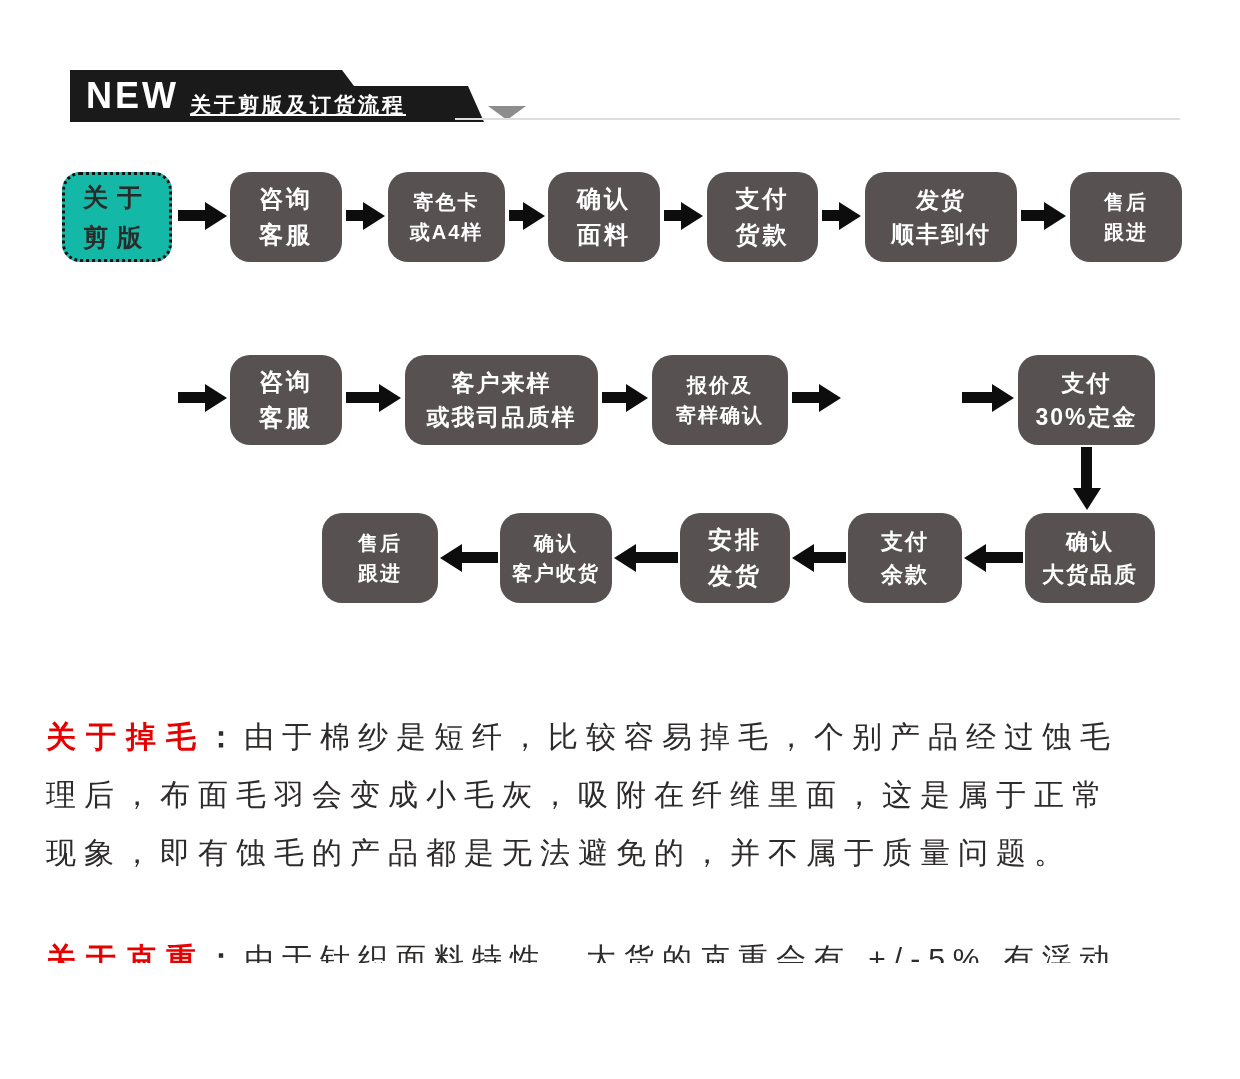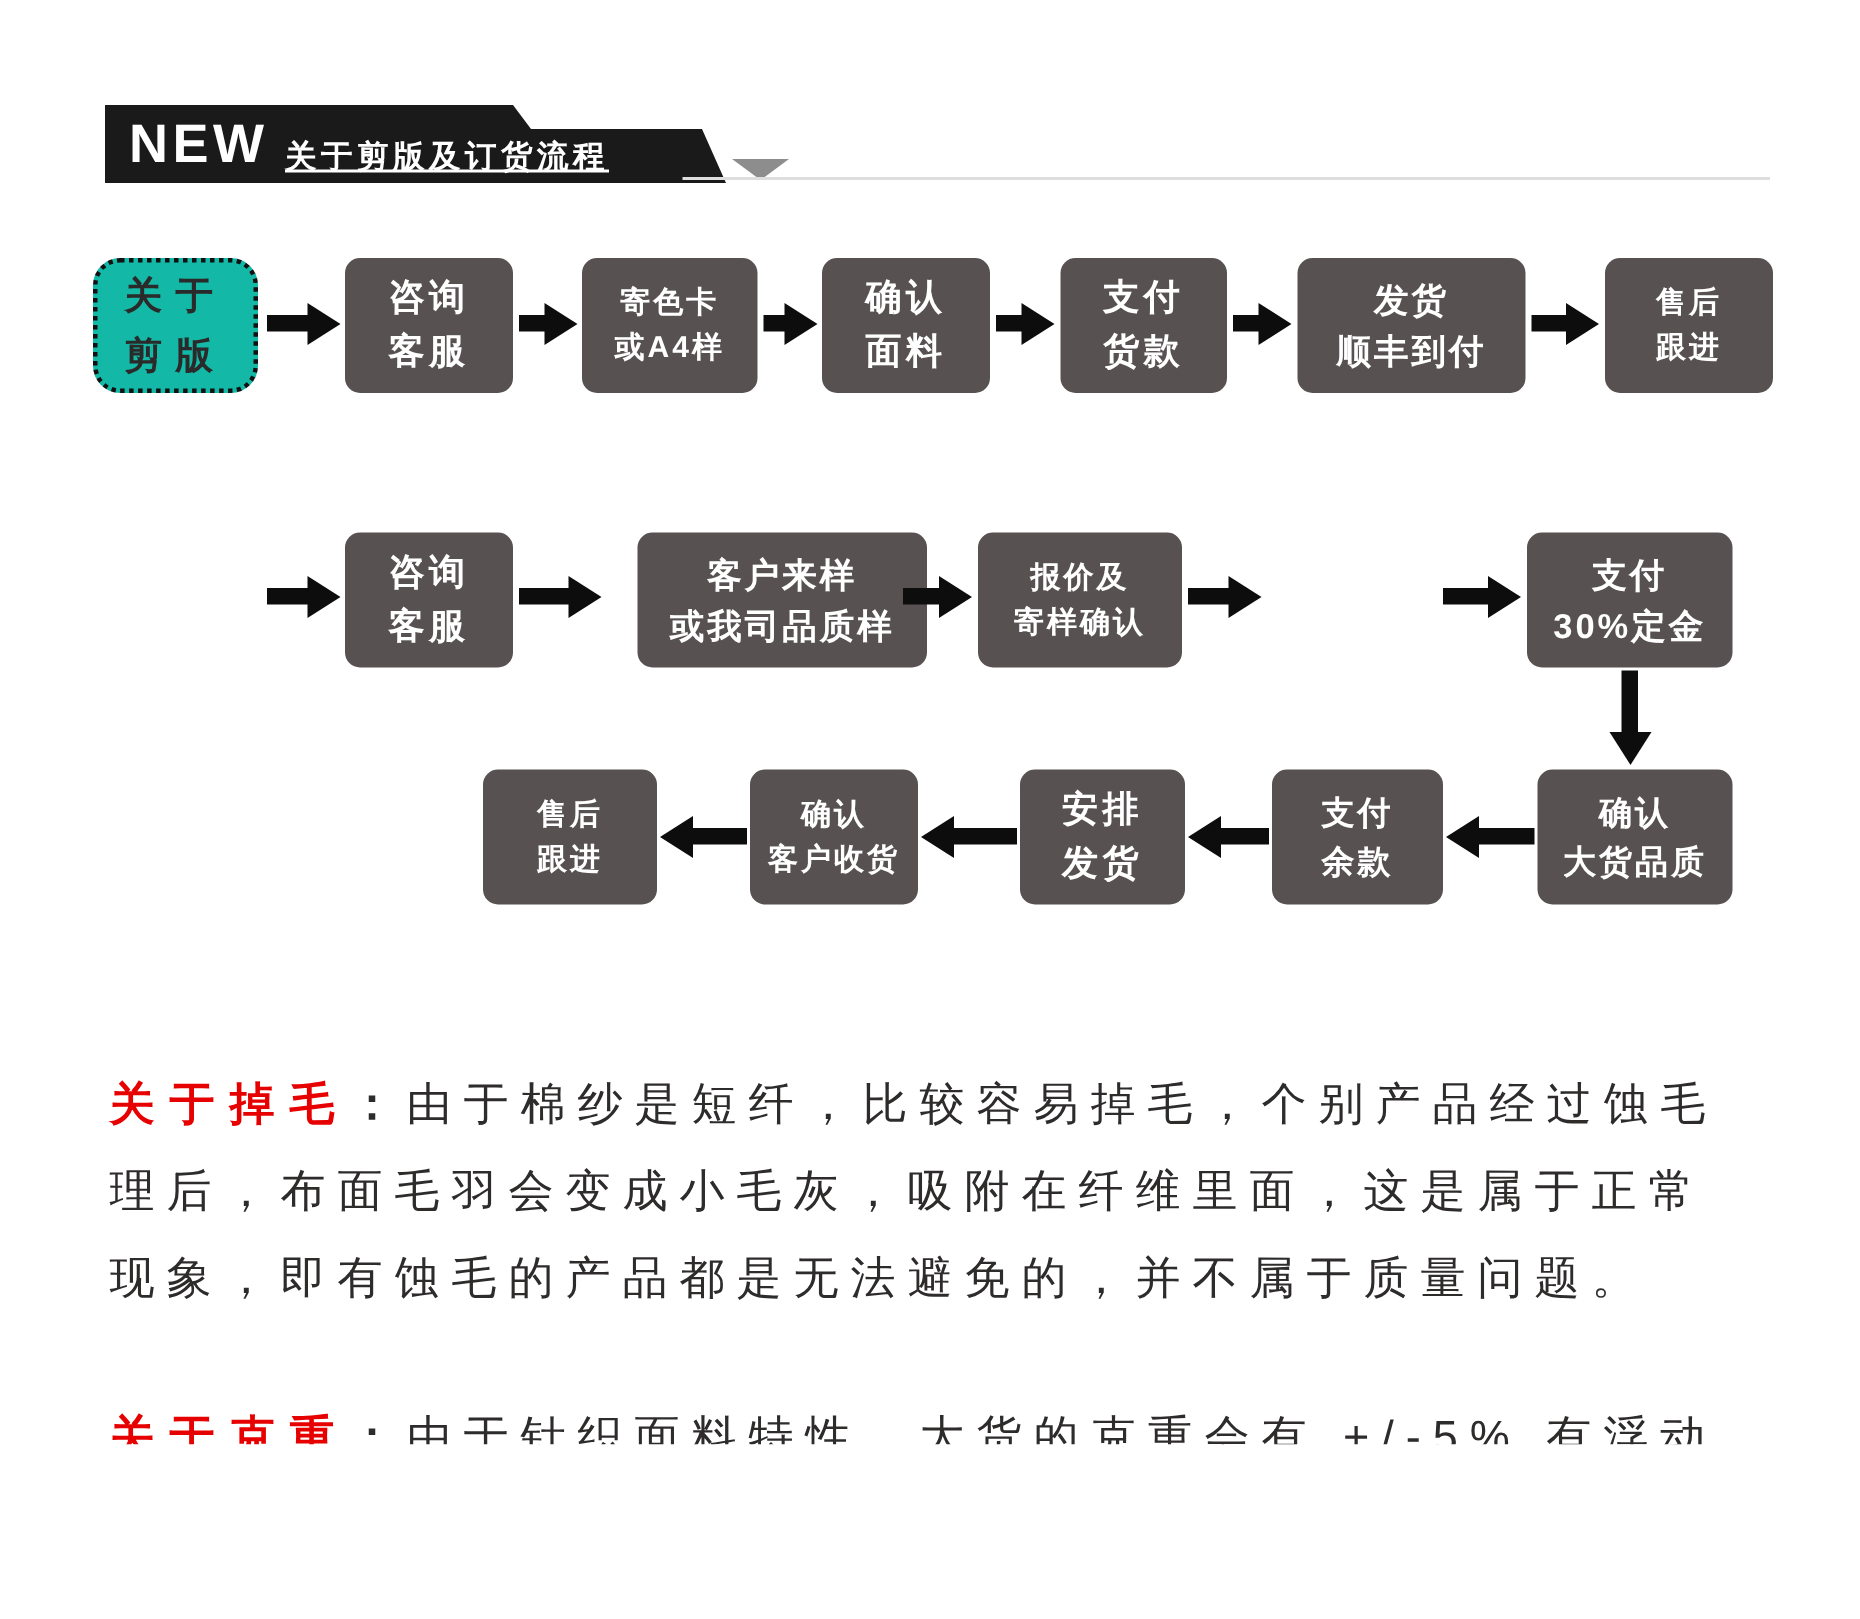--- a/index.html
+++ b/index.html
@@ -13,21 +13,21 @@
     position:absolute;left:86px;top:78px;color:#ffffff;font-size:36px;font-weight:700;
     letter-spacing:3px;line-height:1;
   }
   .banner-title{
     position:absolute;left:190px;top:94px;color:#ffffff;font-size:21px;font-weight:700;
     letter-spacing:3px;line-height:1;text-decoration:underline;
   }
   .hairline{position:absolute;left:455px;top:118px;width:725px;height:2px;background:#dedede;}
   
   .fbox{
-    position:absolute;background:#585152;border-radius:10px;color:#ffffff;
+    position:absolute;background:#585152;border-radius:20px;color:#ffffff;
     display:flex;align-items:center;justify-content:center;text-align:center;
     font-weight:700;white-space:pre-line;letter-spacing:3px;line-height:1.5;
   }
   .fz24{font-size:24px;}
   .fz21{font-size:20px;letter-spacing:2px;}
   .startbox{
     position:absolute;border:3px dotted #111111;border-radius:18px;background:#14b8a6;
     color:#2a2a2a;display:flex;align-items:center;justify-content:center;text-align:center;
     font-weight:700;font-size:25px;white-space:pre-line;letter-spacing:9px;line-height:1.6;
   }
@@ -41,21 +41,21 @@
     content:"";position:absolute;left:-21px;top:-8px;width:0;height:0;
     border-right:22px solid #0d0d0d;border-top:14px solid transparent;border-bottom:14px solid transparent;
   }
   .arr-d{position:absolute;width:11px;background:#0d0d0d;}
   .arr-d:after{
     content:"";position:absolute;bottom:-21px;left:-8px;width:0;height:0;
     border-top:22px solid #0d0d0d;border-left:14px solid transparent;border-right:14px solid transparent;
   }
   
   .note{
-    position:absolute;left:73px;width:1130px;color:#2e2b2b;font-size:30px;
+    position:absolute;left:46px;width:1130px;color:#2e2b2b;font-size:30px;
     letter-spacing:8px;line-height:58px;white-space:pre-line;
   }
   .note .lead{color:#e60000;font-weight:700;letter-spacing:10px;}
   .note .colon{color:#2e2b2b;font-weight:700;}
 </style>
 </head>
 <body>
 
 <div class="canvas">
 
@@ -93,21 +93,21 @@
 
   <div class="fbox fz21" style="left:1070px;top:172px;width:112px;height:90px;">售后
 跟进</div>
 
   <div class="arr arr-r" style="left:178px;top:392px;width:28px;"></div>
 
   <div class="fbox fz24" style="left:230px;top:355px;width:112px;height:90px;">咨询
 客服</div>
   <div class="arr arr-r" style="left:346px;top:392px;width:34px;"></div>
 
-  <div class="fbox fz21" style="left:405px;top:355px;width:193px;height:90px;font-size:23px;margin-left:20px;">客户来样
+  <div class="fbox fz21" style="left:405px;top:355px;width:193px;height:90px;font-size:23px;">客户来样
 或我司品质样</div>
   <div class="arr arr-r" style="left:602px;top:392px;width:25px;"></div>
 
   <div class="fbox fz21" style="left:652px;top:355px;width:136px;height:90px;font-size:20px;">报价及
 寄样确认</div>
   <div class="arr arr-r" style="left:792px;top:392px;width:28px;"></div>
 
   <div class="arr arr-r" style="left:962px;top:392px;width:31px;"></div>
 
   <div class="fbox fz21" style="left:1018px;top:355px;width:137px;height:90px;font-size:23px;">支付

